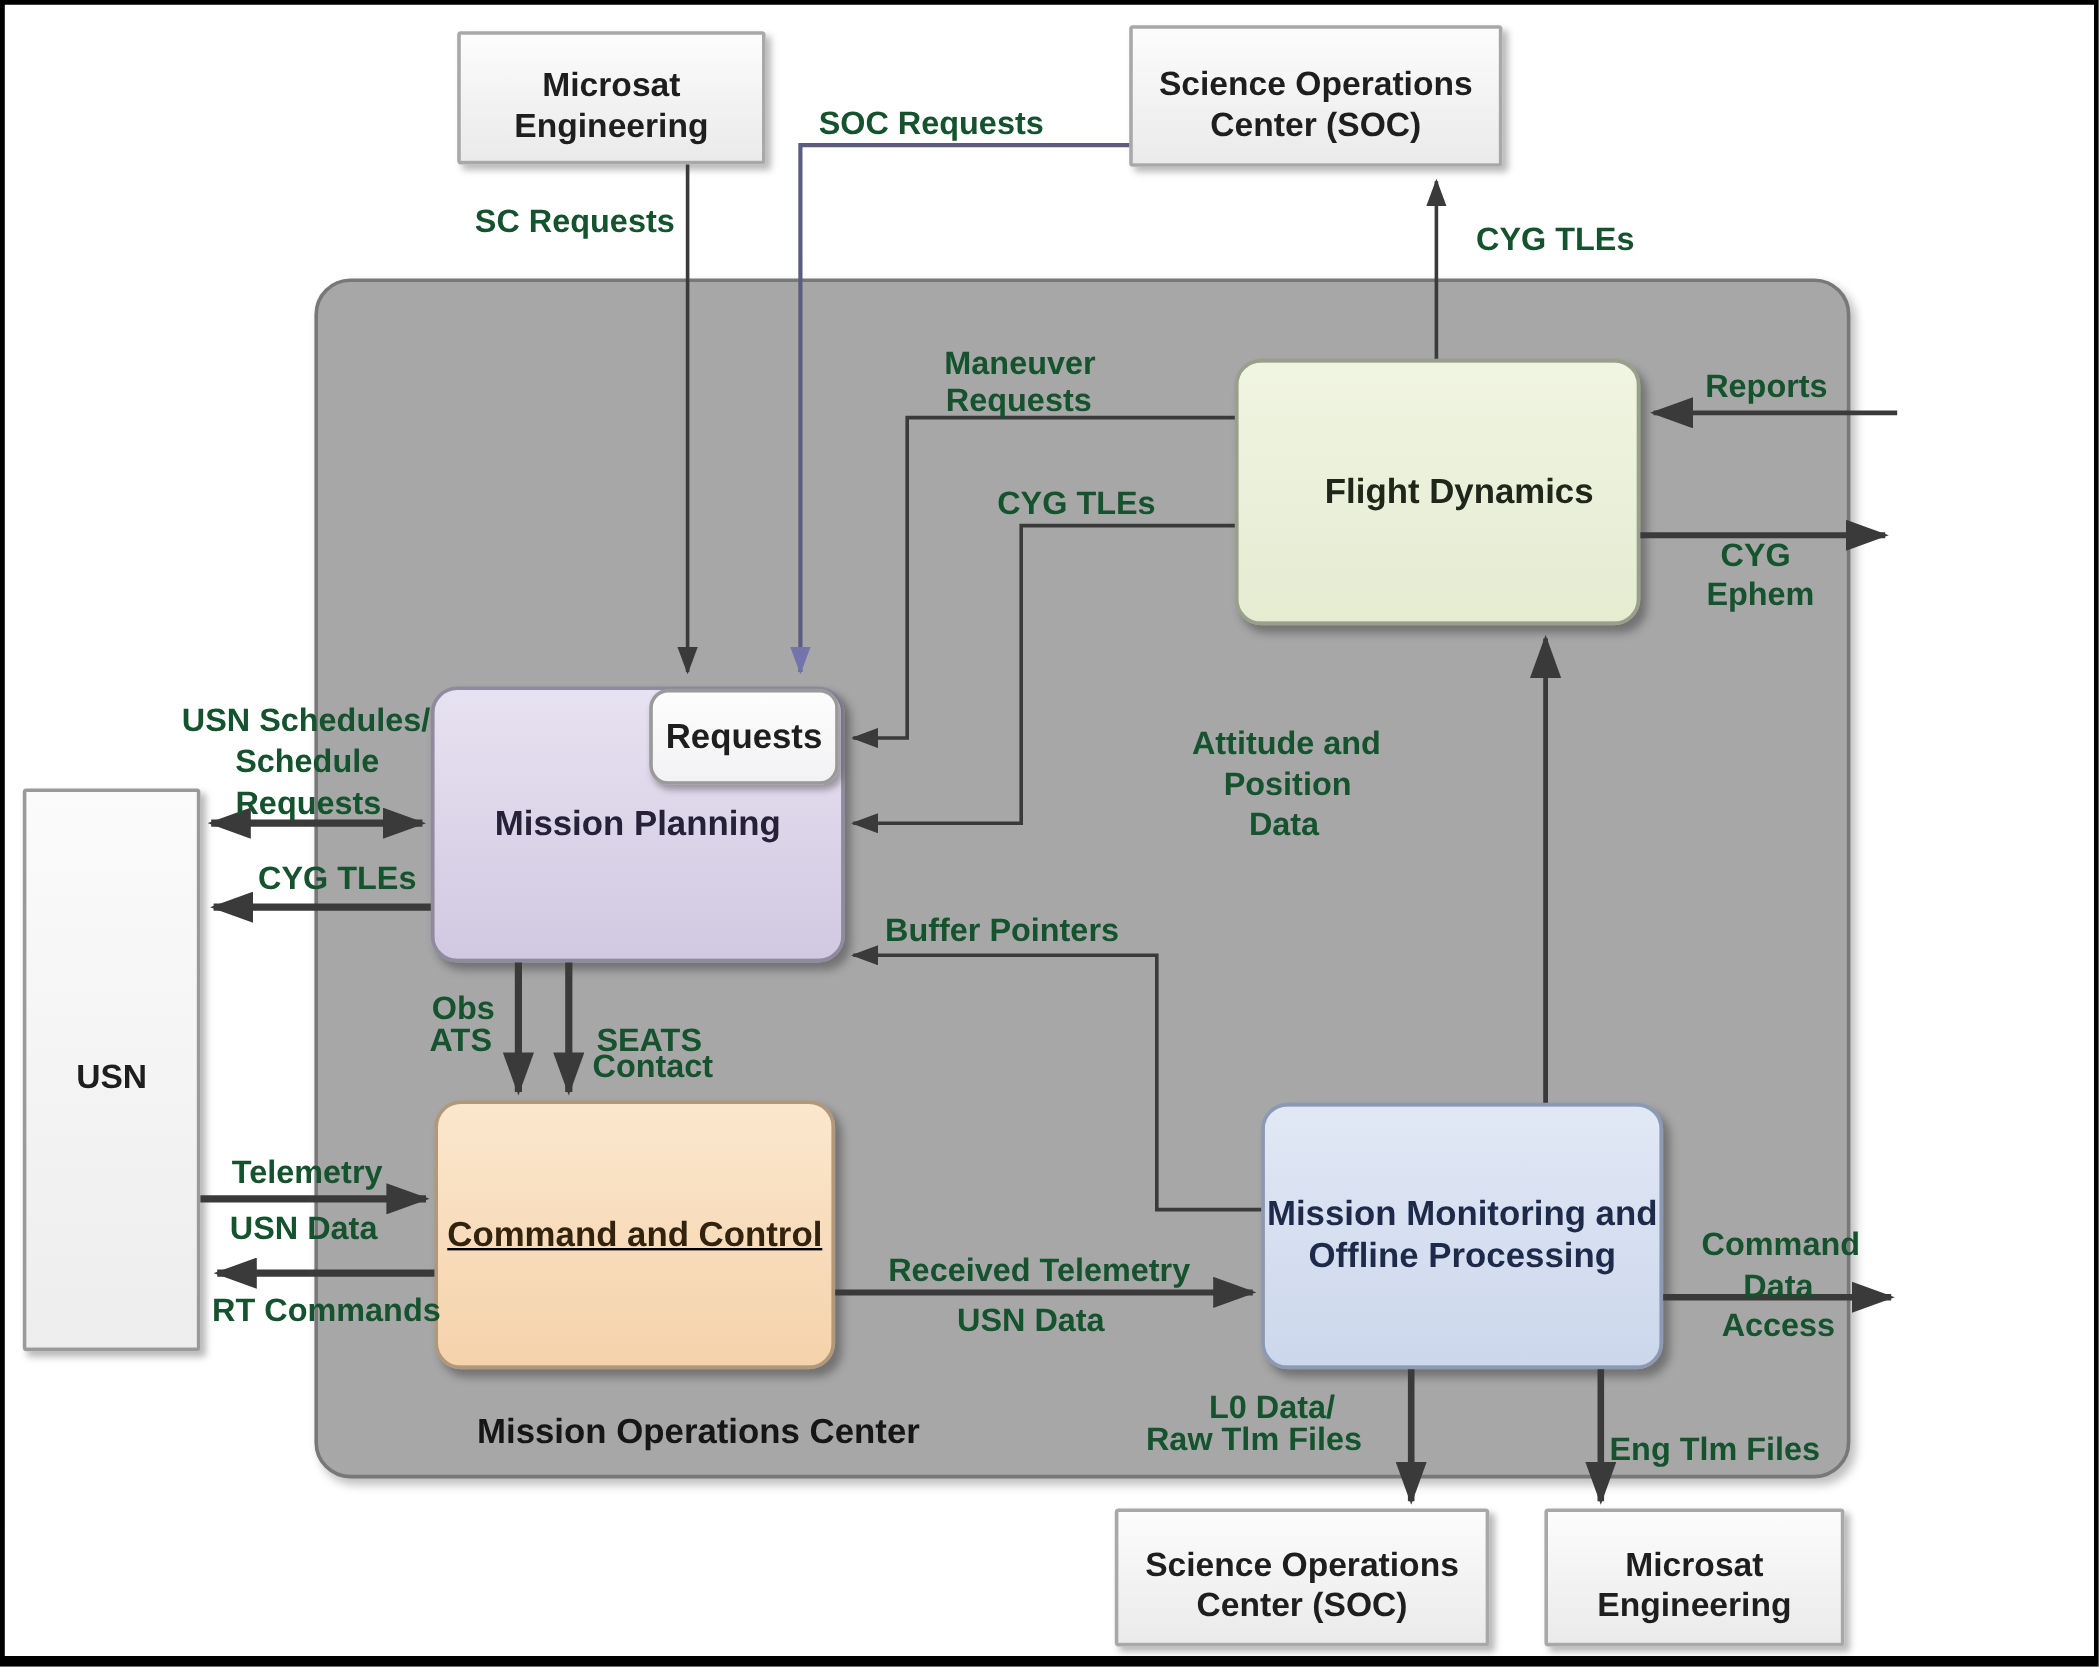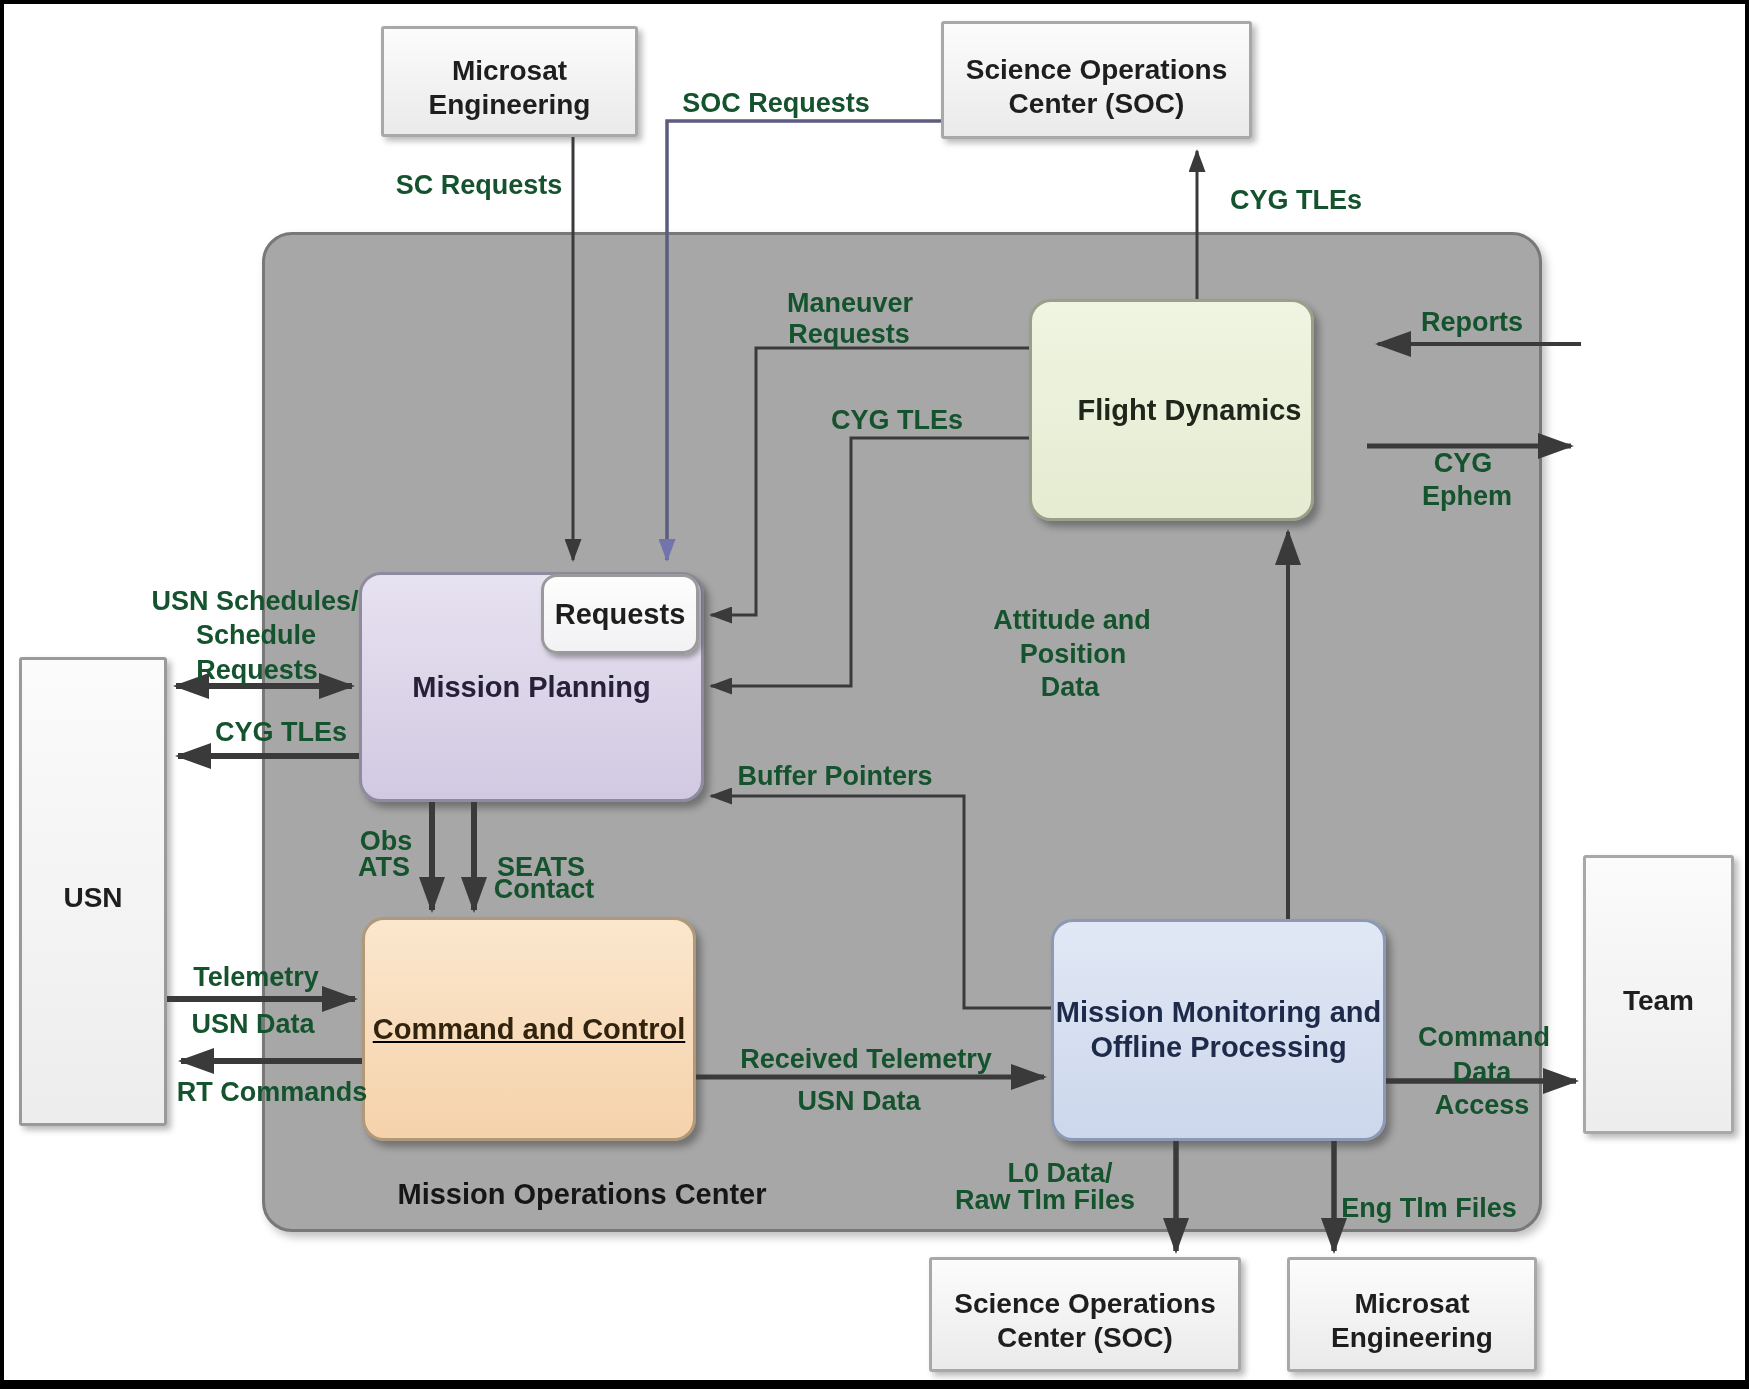--- a/index.html
+++ b/index.html
@@ -64,36 +64,33 @@
   <div class="moc" style="left: 258px; top: 228px; width: 1274px; height: 994px; background: rgb(167, 167, 167); border-color: rgb(120, 120, 120);"></div>
     <div class="node external" style="left: 377px; top: 22px; width: 257px; height: 111px; background: linear-gradient(rgb(252, 252, 252), rgb(234, 234, 234)); border: 3px solid rgb(168, 168, 168);">
       <div class="node-label" style="color: rgb(30, 30, 30);"><span>Microsat</span><br><span>Engineering</span></div>
     </div>
     <div class="node external" style="left: 937px; top: 17px; width: 311px; height: 118px; background: linear-gradient(rgb(252, 252, 252), rgb(234, 234, 234)); border: 3px solid rgb(168, 168, 168);">
       <div class="node-label" style="color: rgb(30, 30, 30);"><span>Science Operations</span><br><span>Center (SOC)</span></div>
     </div>
     <div class="node external" style="left: 15px; top: 653px; width: 148px; height: 469px; background: linear-gradient(rgb(251, 251, 251), rgb(237, 237, 237)); border: 3px solid rgb(154, 154, 154);">
       <div class="node-label" style="color: rgb(30, 30, 30);"><span>USN</span></div>
     </div>
-    <div class="node external" style="left: 1579px; top: 851px; width: 151px; height: 279px; background: linear-gradient(rgb(251, 251, 251), rgb(237, 237, 237)); border: 3px solid rgb(168, 168, 168);">
-      <div class="node-label" style="color: rgb(30, 30, 30);"><span>Team</span></div>
-    </div>
     <div class="node external" style="left: 925px; top: 1253px; width: 312px; height: 115px; background: linear-gradient(rgb(252, 252, 252), rgb(234, 234, 234)); border: 3px solid rgb(168, 168, 168);">
       <div class="node-label" style="color: rgb(30, 30, 30);"><span>Science Operations</span><br><span>Center (SOC)</span></div>
     </div>
     <div class="node external" style="left: 1283px; top: 1253px; width: 250px; height: 115px; background: linear-gradient(rgb(252, 252, 252), rgb(234, 234, 234)); border: 3px solid rgb(168, 168, 168);">
       <div class="node-label" style="color: rgb(30, 30, 30);"><span>Microsat</span><br><span>Engineering</span></div>
     </div>
     <div class="node internal" style="left: 355px; top: 568px; width: 345px; height: 230px; background: linear-gradient(rgb(231, 226, 241), rgb(209, 201, 225)); border: 3px solid rgb(143, 138, 158);">
       <div class="node-label" style="color: rgb(38, 32, 56);"><span>Mission Planning</span></div>
     </div>
     <div class="node sub" style="left: 537px; top: 570px; width: 158px; height: 80px; background: linear-gradient(rgb(253, 253, 253), rgb(242, 242, 244)); border: 3px solid rgb(154, 154, 154);">
       <div class="node-label" style="color: rgb(30, 30, 30);"><span>Requests</span></div>
     </div>
-    <div class="node internal" style="left: 1025px; top: 295px; width: 285px; height: 222px; background: linear-gradient(rgb(240, 244, 226), rgb(229, 236, 209)); border: 3px solid rgb(153, 160, 138); padding-left: 36px;">
+    <div class="node internal" style="left: 1025px; top: 295px; width: 338px; height: 222px; background: linear-gradient(rgb(240, 244, 226), rgb(229, 236, 209)); border: 3px solid rgb(153, 160, 138); padding-left: 36px;">
       <div class="node-label" style="color: rgb(32, 38, 26);"><span>Flight Dynamics</span></div>
     </div>
     <div class="node internal" style="left: 358px; top: 913px; width: 334px; height: 224px; background: linear-gradient(rgb(251, 231, 205), rgb(245, 210, 171)); border: 3px solid rgb(176, 152, 120); text-decoration: underline;">
       <div class="node-label" style="color: rgb(50, 35, 15);"><span>Command and Control</span></div>
     </div>
     <div class="node internal" style="left: 1047px; top: 915px; width: 335px; height: 222px; background: linear-gradient(rgb(225, 232, 245), rgb(204, 215, 236)); border: 3px solid rgb(140, 153, 180);">
       <div class="node-label" style="color: rgb(30, 42, 74);"><span>Mission Monitoring and</span><br><span>Offline Processing</span></div>
     </div>
     <svg id="arrows" width="1749" height="1389" viewBox="0 0 1749 1389">
     <defs>

